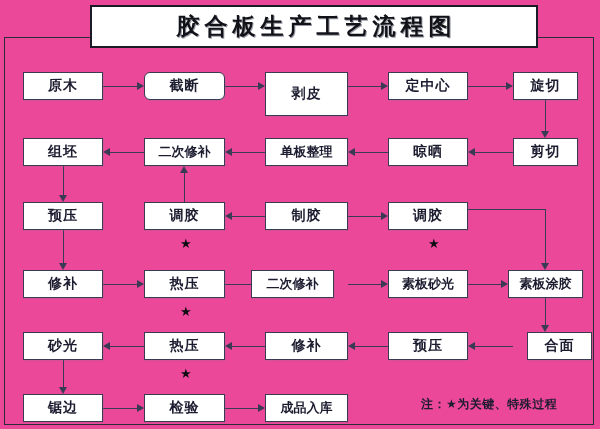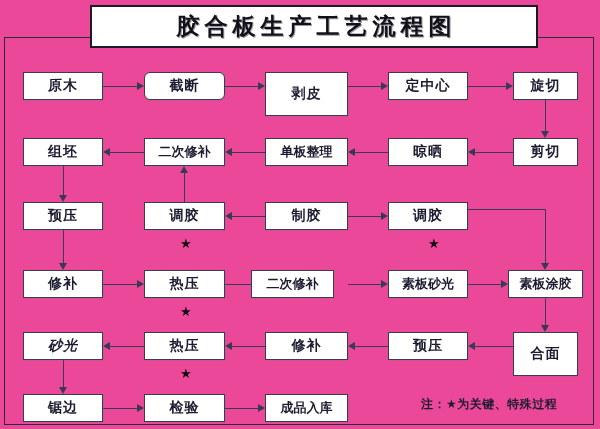--- a/index.html
+++ b/index.html
@@ -225,25 +225,25 @@
   <div class="arrow right" style="left:381px; top:280px;"></div>
 
   <div class="conn h" style="left:468px; top:284px; width:33px;"></div>
   <div class="arrow right" style="left:501px; top:280px;"></div>
 
   <div class="conn v" style="left:545px; top:298px; height:27px;"></div>
   <div class="arrow down" style="left:541px; top:325px;"></div>
 
   <div class="star" style="left:180px; top:305px;">★</div>
 
-  <div class="node" style="left:23px;  top:332px; width:80px; height:28px;font-style:italic;">砂光</div>
+  <div class="node" style="left:23px;  top:332px; width:80px; height:28px;">砂光</div>
   <div class="node" style="left:144px; top:332px; width:81px; height:28px;">热压</div>
   <div class="node" style="left:265px; top:332px; width:83px; height:28px;">修补</div>
   <div class="node" style="left:388px; top:332px; width:80px; height:28px;">预压</div>
-  <div class="node" style="left:513px; top:332px; width:65px; height:44px;">合面</div>
+  <div class="node" style="left:527px; top:332px; width:65px; height:28px;">合面</div>
 
   <div class="conn h" style="left:475px; top:346px; width:38px;"></div>
   <div class="arrow left" style="left:468px; top:342px;"></div>
 
   <div class="conn h" style="left:355px; top:346px; width:33px;"></div>
   <div class="arrow left" style="left:348px; top:342px;"></div>
 
   <div class="conn h" style="left:232px; top:346px; width:33px;"></div>
   <div class="arrow left" style="left:225px; top:342px;"></div>
 

